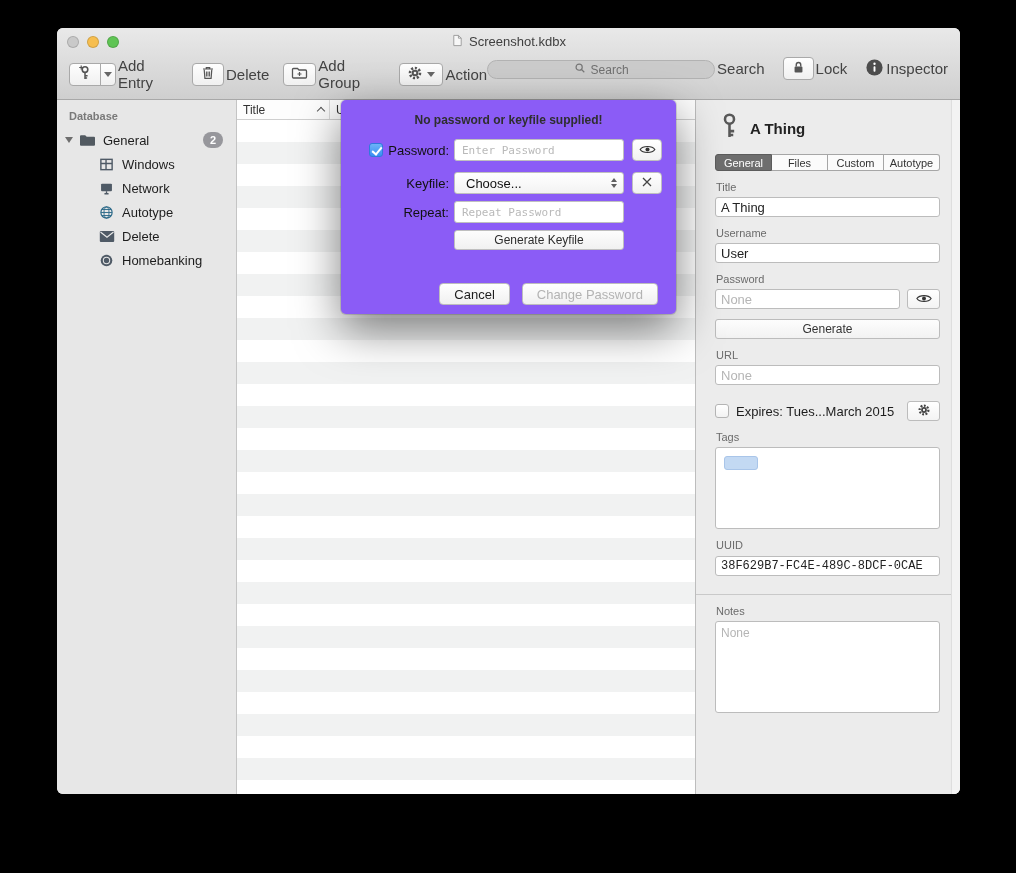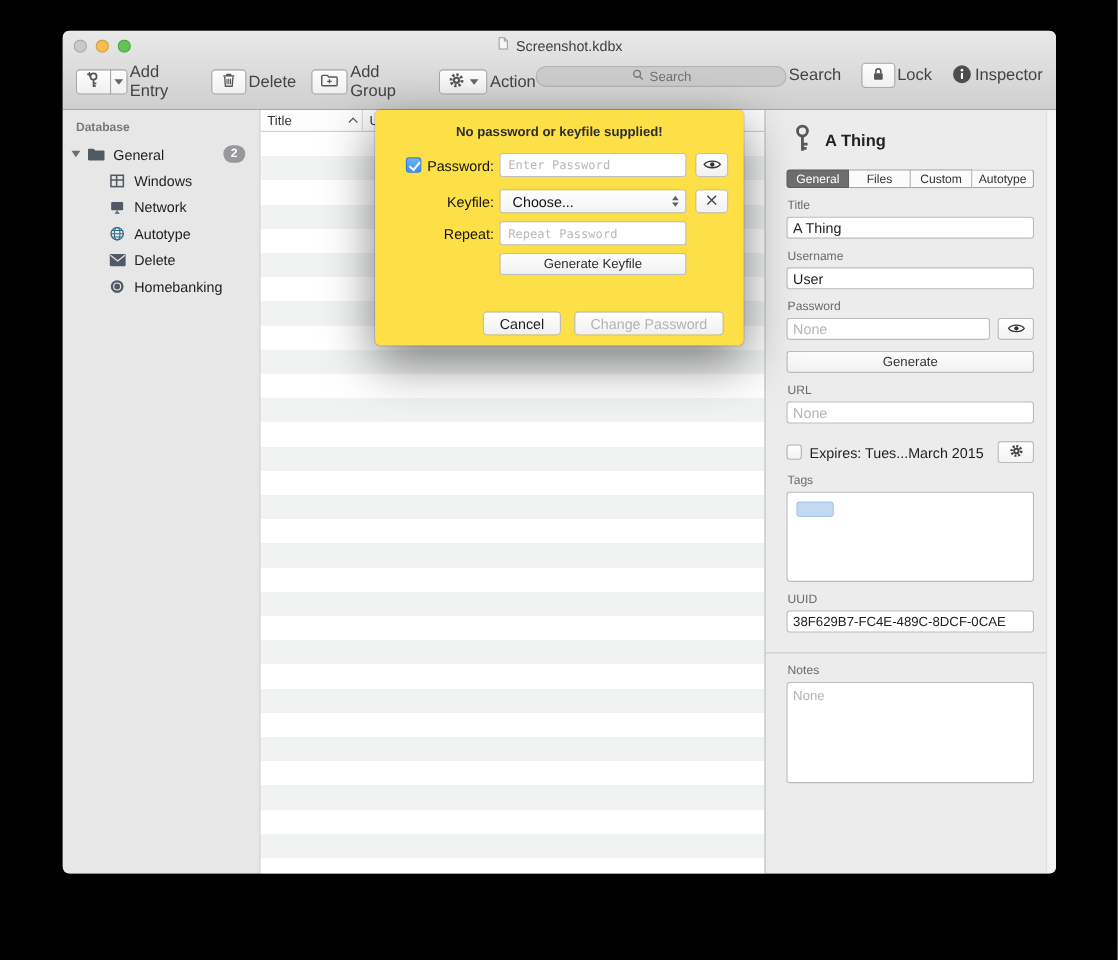--- a/index.html
+++ b/index.html
@@ -84,28 +84,28 @@
   .expires-row { display:flex; align-items:center; gap:7px; margin-top:16px; font-size:13px; color:#1d1d1d; }
   .checkbox { width:14px; height:14px; border:1px solid #b4b4b4; border-radius:3px;
               background:linear-gradient(#ffffff,#f2f2f2); position:relative; flex:0 0 auto; }
   .checkbox.checked { background:linear-gradient(#6db3f7,#3a8ef4); border-color:#2f7bdc; }
   .checkbox.checked::after { content:""; position:absolute; left:4px; top:1px; width:4px; height:8px;
               border-right:2px solid #fff; border-bottom:2px solid #fff; transform:rotate(40deg); }
   .expires-row .icon-btn { margin-left:auto; }
   .tags-box { height:82px; border:1px solid #bcbcbc; border-radius:3px; background:#fff; position:relative; }
   .tag-chip { position:absolute; left:8px; top:8px; width:34px; height:14px; background:#c3d9f3;
               border:1px solid #a9c5e9; border-radius:3px; }
-  .uuid-input { font-size:12px; letter-spacing:0; }
+  .uuid-input { font-size:12px; letter-spacing:0;font-family:Liberation Mono, monospace; }
   .insp-divider { height:1px; background:#c9c9c9; margin:18px -20px 0 -19px; }
   .notes-area { width:100%; height:92px; resize:none; border:1px solid #bcbcbc; border-radius:3px;
                 font-family:"Liberation Sans",sans-serif; font-size:12px; padding:4px 5px; color:#222; }
   .notes-area::placeholder { color:#b5b5b5; }
 
   
-  .dialog { position:absolute; left:341px; top:100px; width:335px; height:214px; background:#fde047;
+  .dialog { position:absolute; left:341px; top:100px; width:335px; height:214px; background:#8b5cf6;
             border-radius:5px; box-shadow:0 16px 45px rgba(0,0,0,.5), 0 0 0 1px rgba(0,0,0,.12);
             z-index:10; padding-top:13px; }
   .dlg-msg { text-align:center; font-size:12px; font-weight:bold; color:#2e2e2e; margin-bottom:12px; }
   .dlg-row { display:flex; align-items:center; margin:0 0 7px 20px; }
   .dlg-labelwrap { width:88px; display:flex; justify-content:flex-end; align-items:center; gap:5px;
                    margin-right:5px; font-size:13px; color:#111; }
   .dlg-field { width:170px; height:22px; border:1px solid #c0c0c0; border-radius:3px;
                font-family:"DejaVu Sans Mono",monospace; font-size:11px; padding:0 7px; color:#222; background:#fff; }
   .dlg-field::placeholder { color:#b9b9b9; }
   .dlg-iconbtn { width:30px; height:22px; margin-left:8px; border:1px solid #bfbfbf; border-radius:4px;

